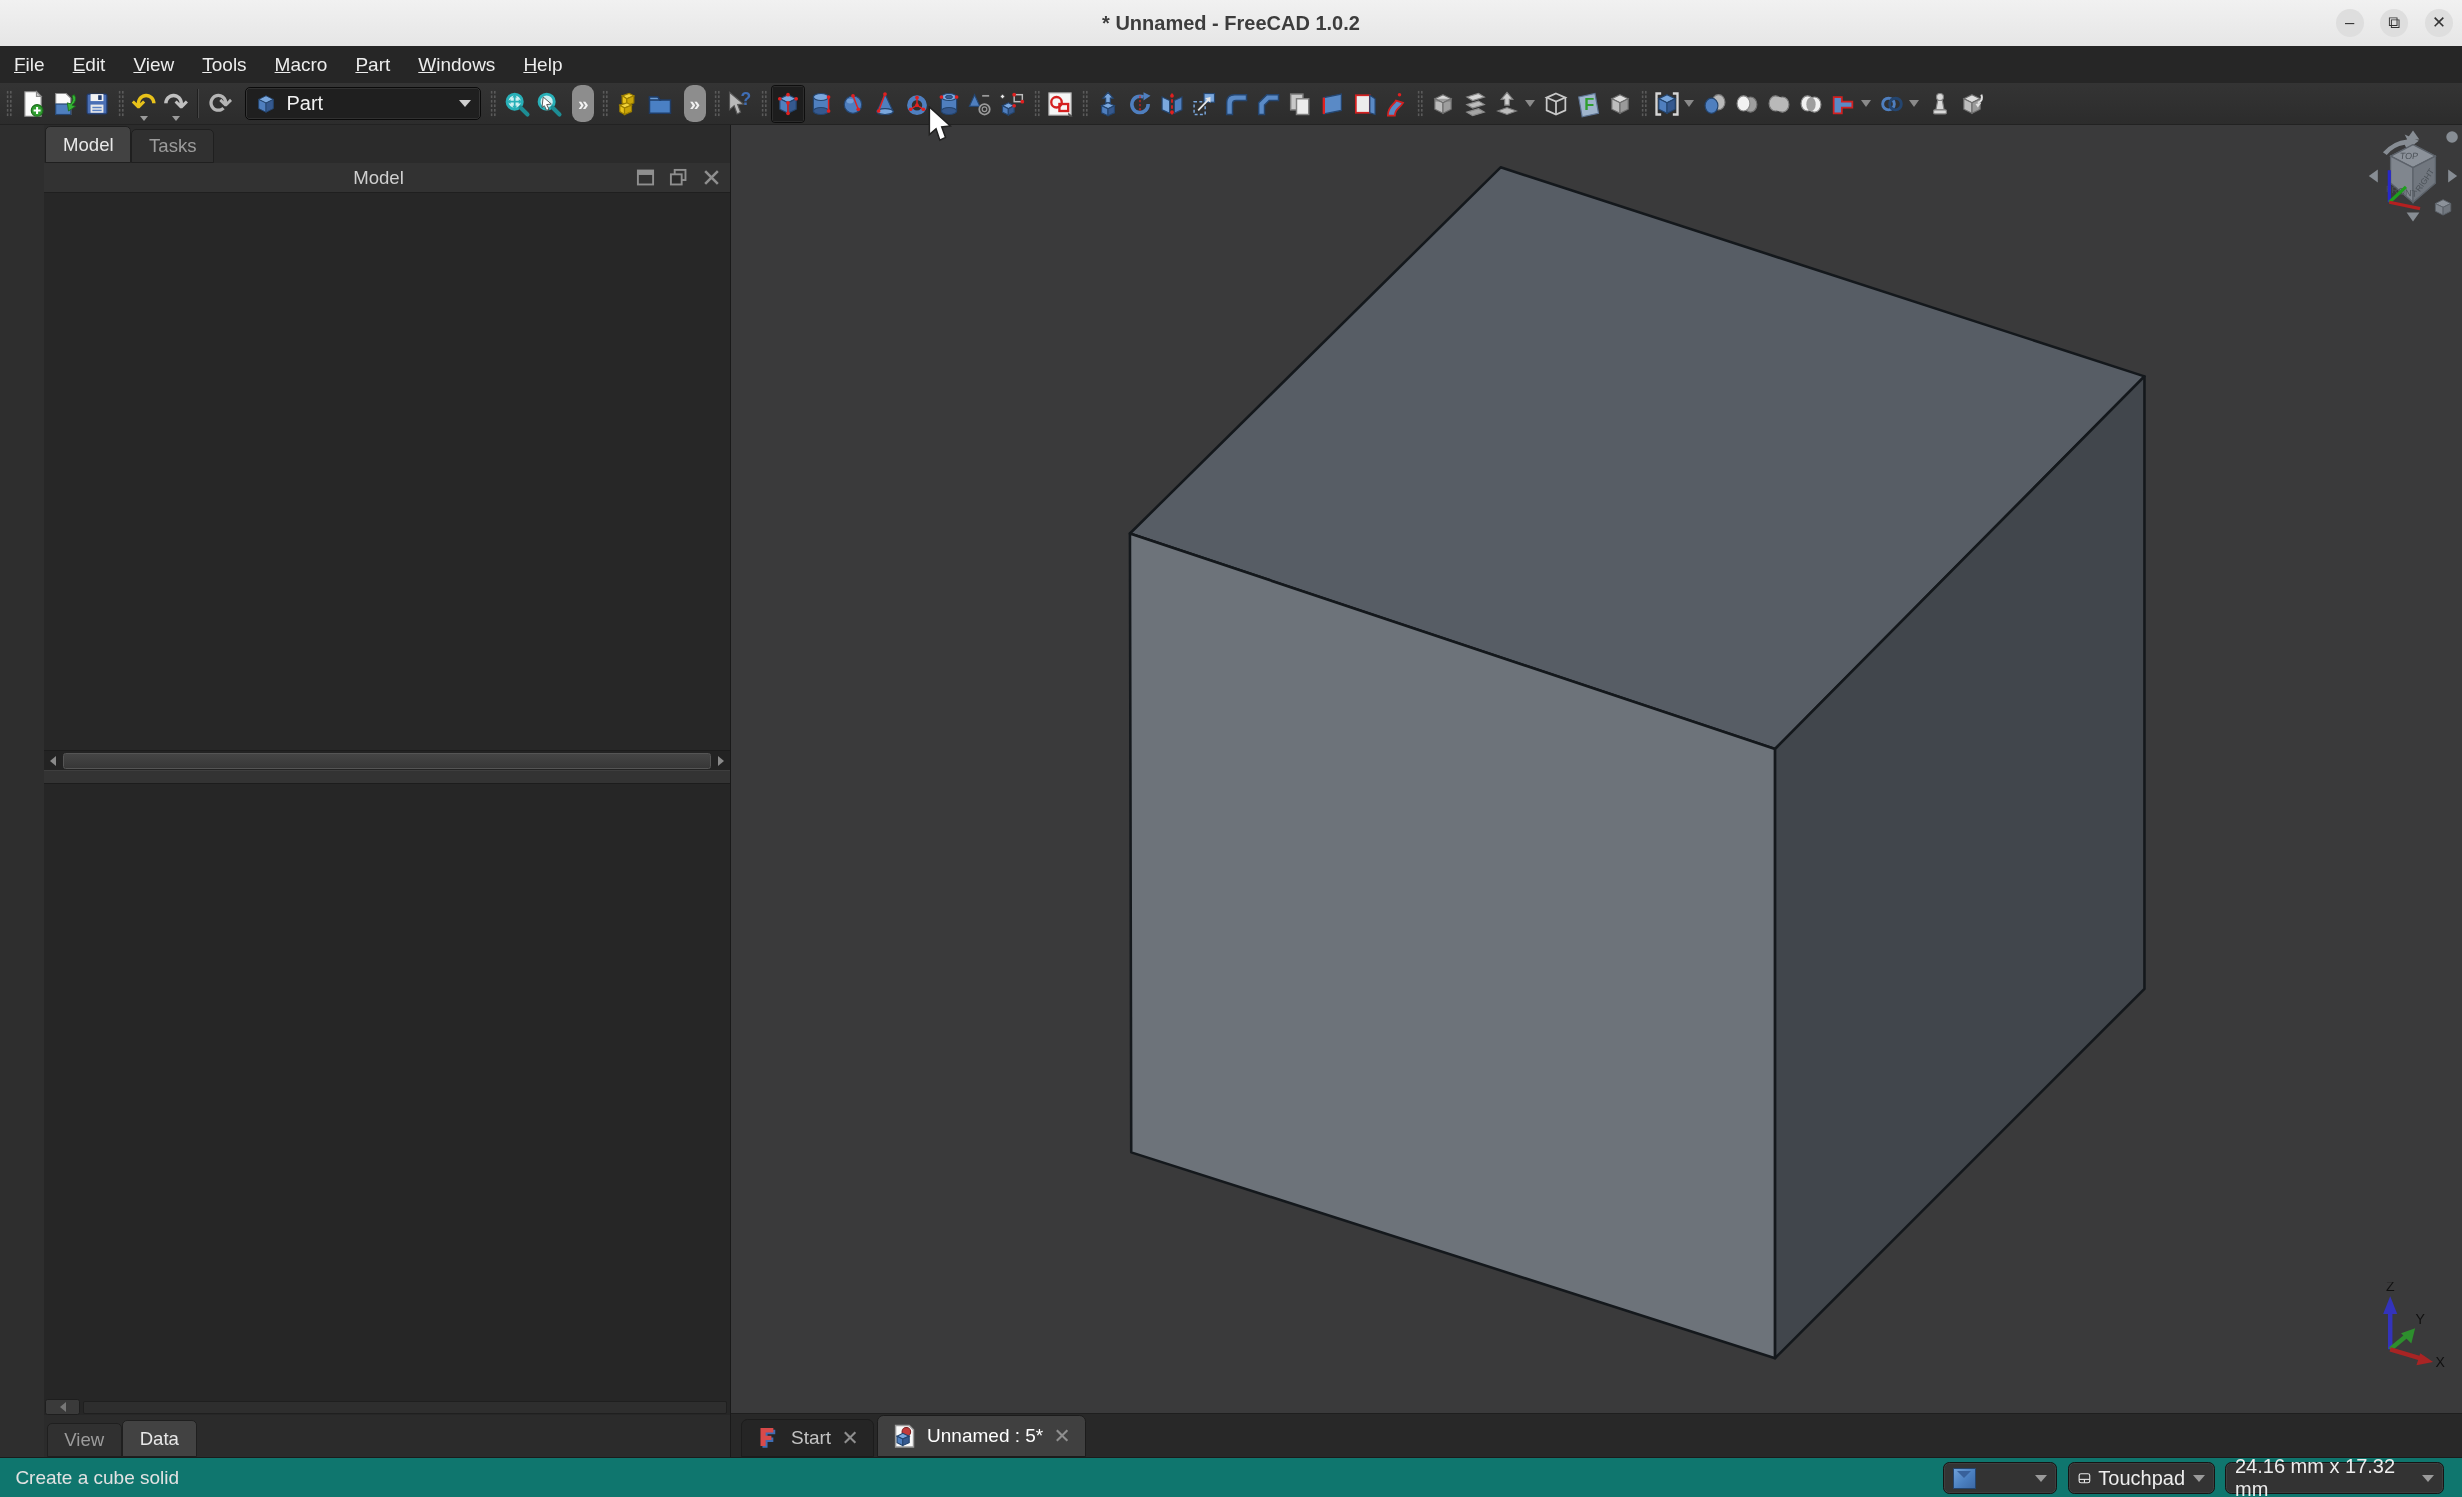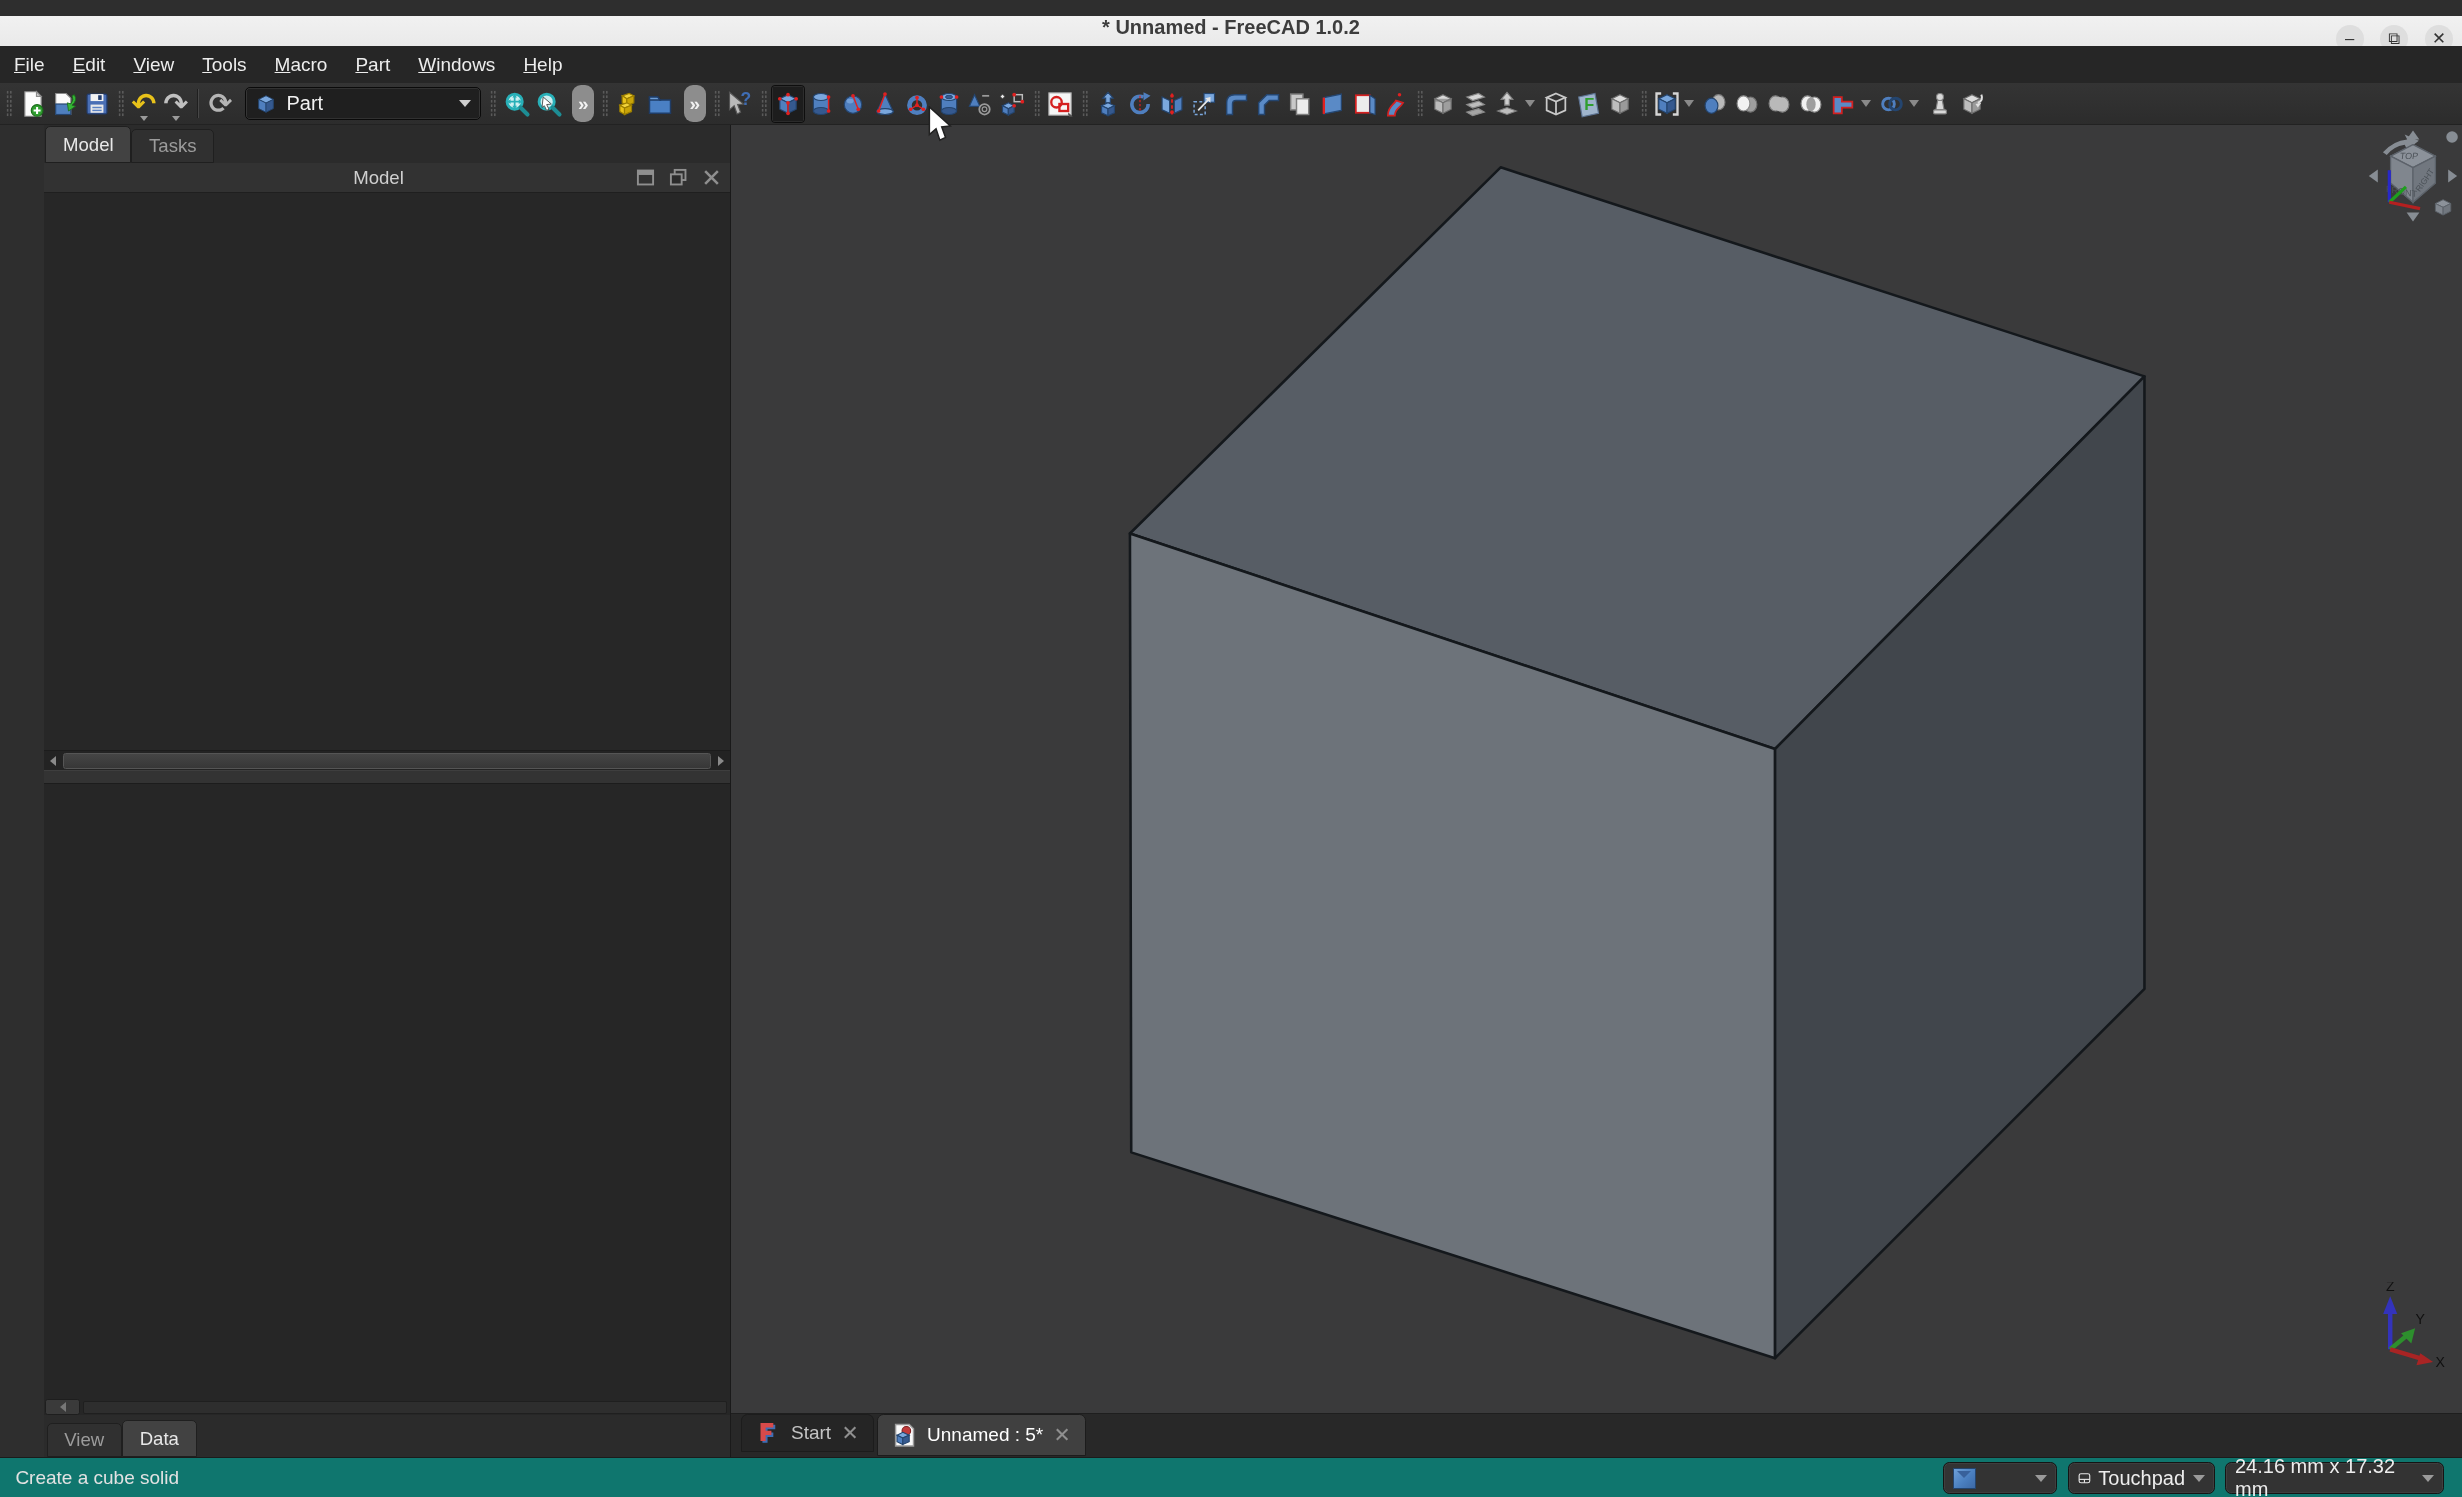--- a/index.html
+++ b/index.html
@@ -1,23 +1,23 @@
 <!DOCTYPE html>
 <html style="font-size:10.3px"><head>
 <meta charset="utf-8">
 <style>
   html,body{margin:0;padding:0;background:#1e1e1e;}
   .app{position:relative;width:2462px;height:1498px;overflow:hidden;
        font-family:"Liberation Sans","DejaVu Sans",sans-serif;color:#e6e6e6;
        background:#2e2e2e;-webkit-font-smoothing:antialiased;}
 
   
-  .titlebar{position:absolute;left:0;top:16px;width:2462px;height:46px;
+  .titlebar{position:absolute;left:0;top:0;width:2462px;height:46px;
     background:linear-gradient(#f1f1f1,#e6e6e6);border-bottom:0.6px solid #c7c7c7;
-    display:flex;align-items:flex-start;justify-content:center;}
+    display:flex;align-items:center;justify-content:center;}
   .titlebar .title{font-size:20px;font-weight:bold;color:#3d3d3d;}
   .winbtns{position:absolute;right:9px;top:9px;display:flex;gap:16.7px;}
   .winbtn{width:28px;height:28px;border-radius:50%;background:#dedede;
     display:flex;align-items:center;justify-content:center;color:#333;font-size:16.7px;}
   .winbtn span{line-height:1;}
 
   
   .menubar{position:absolute;left:0;top:46px;width:2462px;height:37px;background:#262626;
     display:flex;align-items:center;padding-left:14px;box-sizing:border-box;gap:28px;}
   .menu-item{display:inline-block;font-size:19px;color:#ededed;}
@@ -88,21 +88,21 @@
   .prop-hs-btn{width:33px;height:14px;background:#3a3a3a;border:0.6px solid #1e1e1e;border-radius:2.6px;
     display:flex;align-items:center;justify-content:center;margin-left:1.3px;}
   .prop-track{flex:1;height:11.5px;background:#2e2e2e;border:0.6px solid #1f1f1f;margin:0 2.6px;border-radius:1.9px;}
   .vdtabs{height:42px;display:flex;align-items:flex-end;padding-left:2.6px;background:#2b2b2b;}
 
   
   .vpcol{flex:1;display:flex;flex-direction:column;}
   .viewport{position:relative;height:1289px;background:#3a3a3b;overflow:hidden;}
   .scene{position:absolute;left:0;top:0;}
   .mditabs{height:43px;background:#282828;border-top:1.3px solid #1e1e1e;display:flex;
-    align-items:flex-start;padding-left:10.3px;}
+    align-items:flex-end;padding-left:10.3px;}
   .mditab{height:36px;display:flex;align-items:center;gap:10.3px;padding:0 14px;
     border-radius:6.4px 6.4px 0 0;background:#252525;border:0.6px solid #1c1c1c;
     font-size:19px;color:#c3c3c3;margin-right:3.8px;}
   .mditab.active{background:#404040;color:#ffffff;height:40px;}
   .mditab svg{width:24.4px;height:24.4px;}
   .tab-close{font-size:20.5px;font-weight:bold;color:#8f8f8f;line-height:1;}
 
   
   .navcube{position:absolute;right:1.3px;top:2.6px;width:96px;height:96px;}
   

